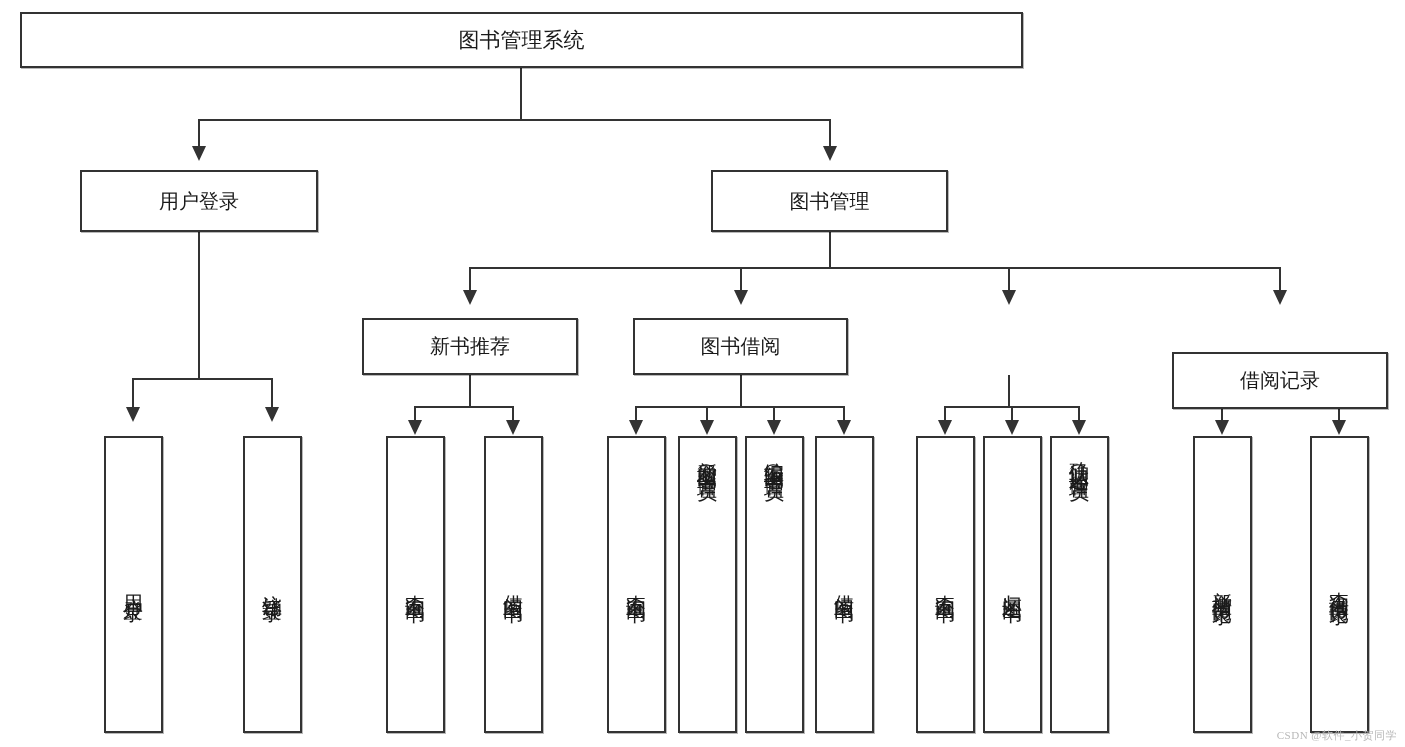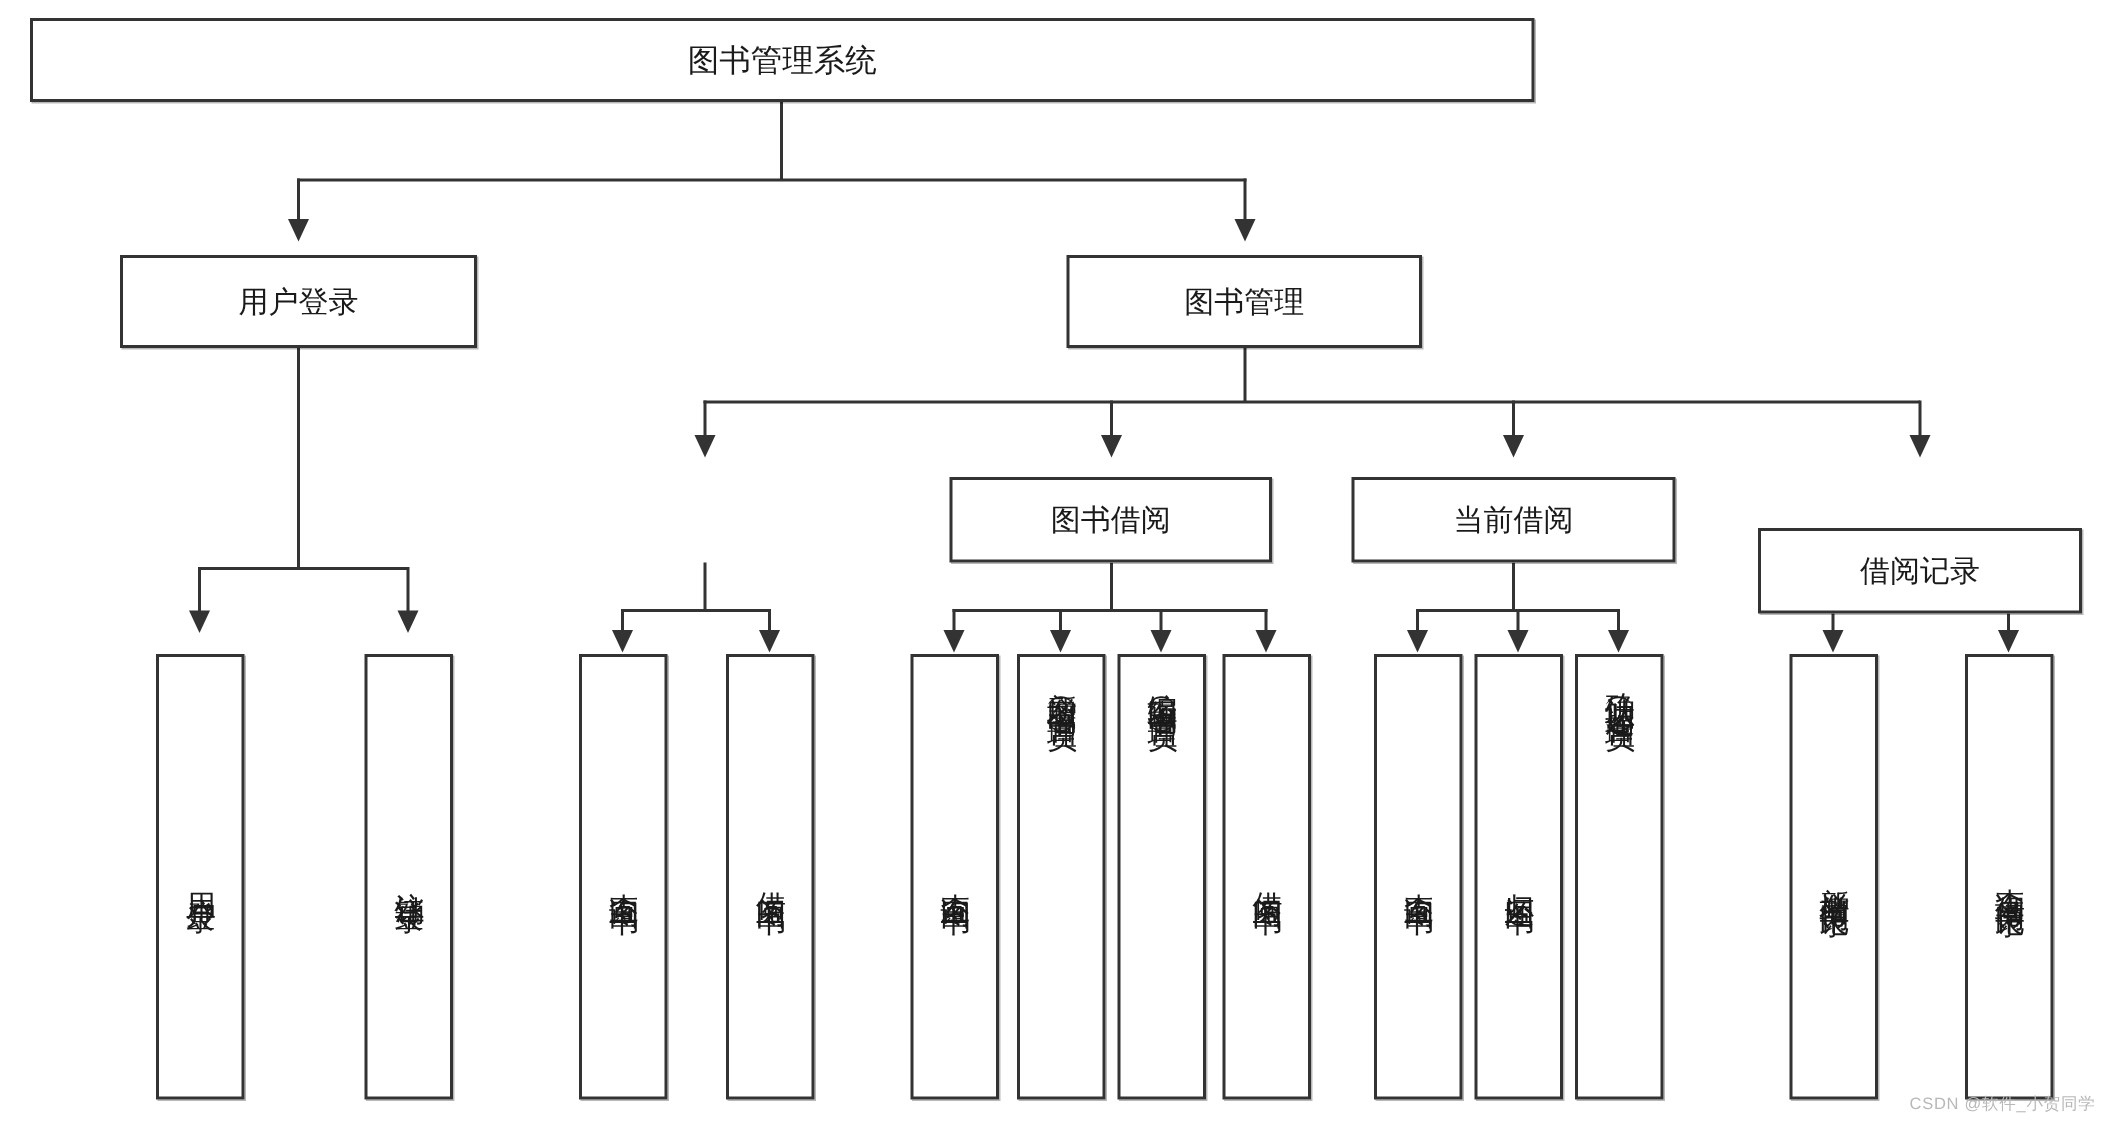--- a/index.html
+++ b/index.html
@@ -5,21 +5,21 @@
   html, body {
     margin: 0;
     padding: 0;
     background: #ffffff;
   }
   #canvas {
     position: relative;
     width: 1405px;
     height: 747px;
     background: #ffffff;
-    font-family: Liberation Sans, sans-serif;
+    font-family: Liberation Serif, serif;
     overflow: hidden;
   }
   .node {
     position: absolute;
     box-sizing: border-box;
     border: 2px solid #333333;
     background: #ffffff;
     display: flex;
     align-items: center;
     justify-content: center;
@@ -146,26 +146,26 @@
     <span>图书管理系统</span>
   </div>
 
   <div class="node level-2" style="left:80px; top:170px; width:238px; height:62px;">
     <span>用户登录</span>
   </div>
   <div class="node level-2" style="left:711px; top:170px; width:237px; height:62px;">
     <span>图书管理</span>
   </div>
 
+  <div class="node level-3" style="left:362px; top:318px; width:216px; height:57px;">
+    <span>新书推荐</span>
+  </div>
   <div class="node level-3" style="left:633px; top:318px; width:215px; height:57px;">
     <span>图书借阅</span>
   </div>
-  <div class="node level-3" style="left:901px; top:318px; width:216px; height:57px;">
-    <span>当前借阅</span>
-  </div>
   <div class="node level-3" style="left:1172px; top:318px; width:216px; height:57px;margin-top:34px;">
     <span>借阅记录</span>
   </div>
 
   <div class="node leaf center-v" style="left:104px; top:436px; width:59px; height:297px;">
     <span class="vlabel">用户登录</span>
   </div>
   <div class="node leaf center-v" style="left:243px; top:436px; width:59px; height:297px;">
     <span class="vlabel">注销登录</span>
   </div>

